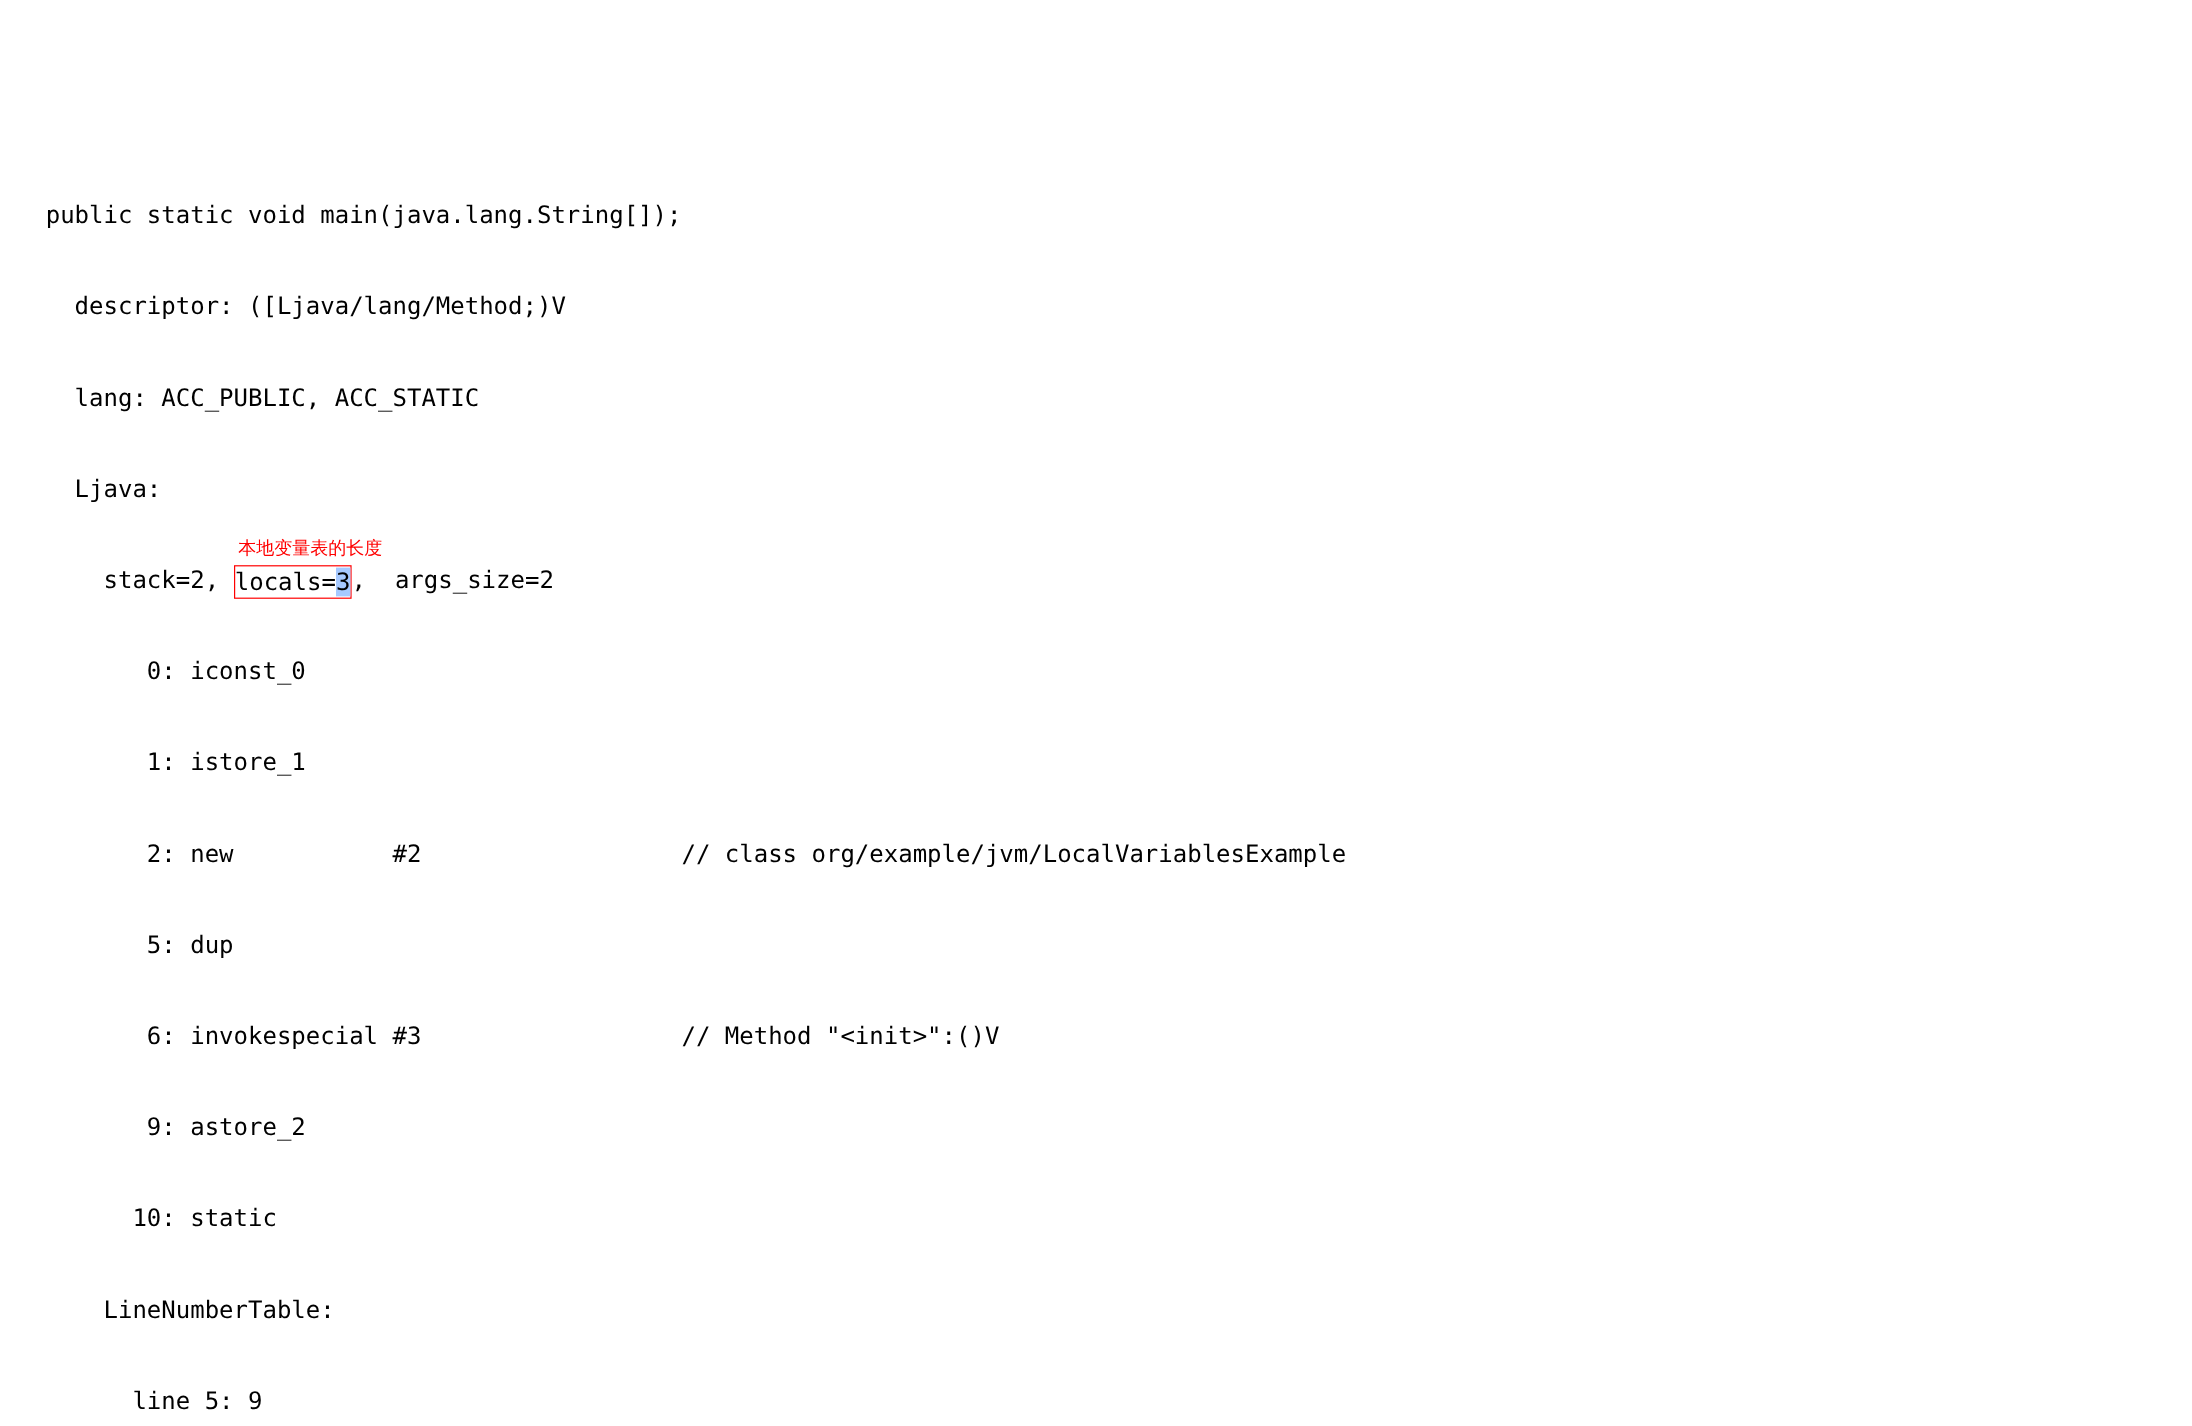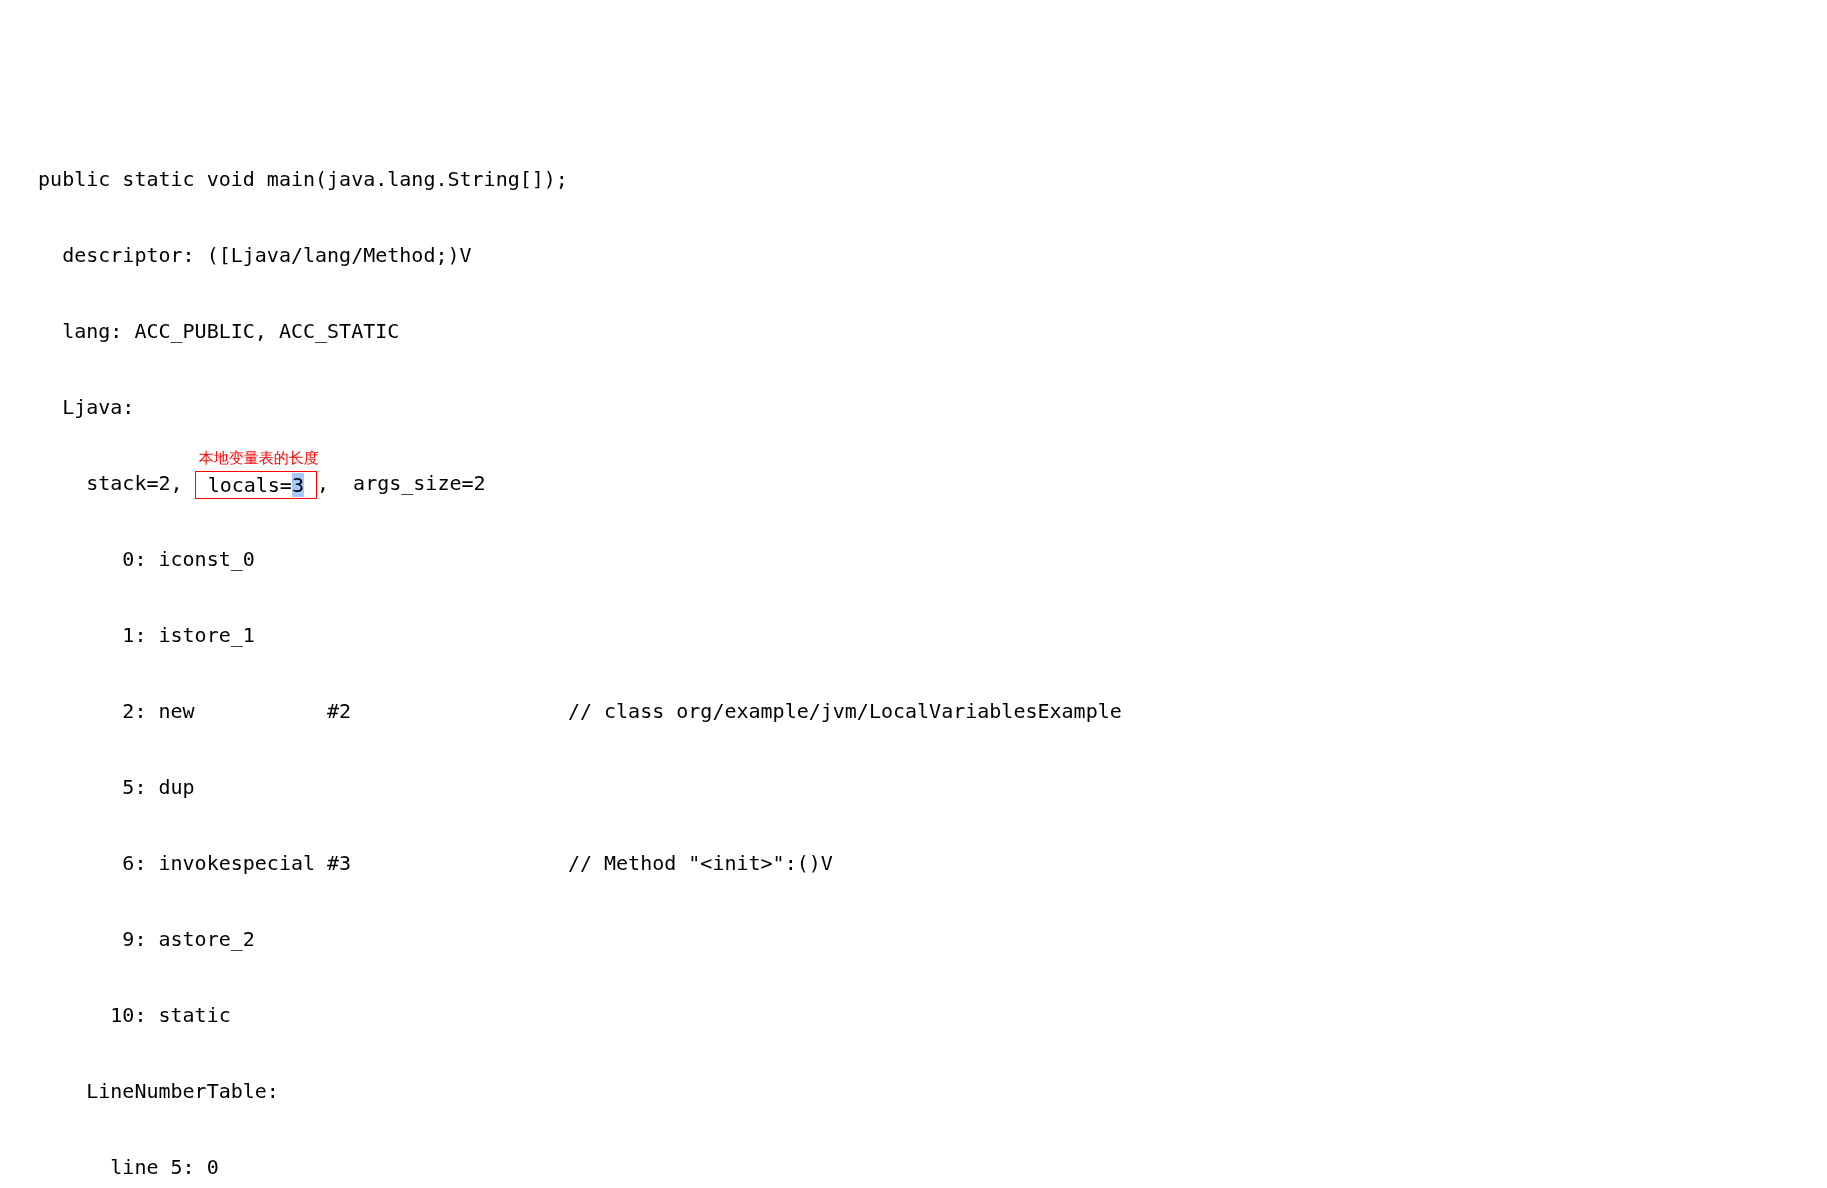--- a/index.html
+++ b/index.html
@@ -15,21 +15,21 @@
   .line { display: block; }
   .annotation {
     color: #ff0000;
     font-family: "PingFang SC", "Microsoft YaHei", sans-serif;
     font-size: 15px;
     font-weight: 400;
     white-space: nowrap;
   }
   .box-inline {
     border: 1.5px solid #ff0000;
-    padding: 0 12px;
+    padding: 0 0;
     display: inline-block;
     line-height: 1.3;
     position: relative;
     top: 2px;
   }
   .sel {
     background: #a6c9ff;
   }
   .ann-top {
     position: absolute;
@@ -49,21 +49,21 @@
 <span class="line"><span>    Ljava:</span></span>
 <span class="line"><span>      stack=2, </span><span class="rel"><span class="box-inline"><span class="annotation ann-top">本地变量表的长度</span><span>locals=</span><span class="sel">3</span></span></span><span>,  args_size=2</span></span>
 <span class="line">         0: iconst_0</span>
 <span class="line">         1: istore_1</span>
 <span class="line">         2: new           #2                  // class org/example/jvm/LocalVariablesExample</span>
 <span class="line">         5: dup</span>
 <span class="line">         6: invokespecial #3                  // Method "&lt;init&gt;":()V</span>
 <span class="line">         9: astore_2</span>
 <span class="line">        10: static</span>
 <span class="line">      LineNumberTable:</span>
-<span class="line">        line 5: 0</span>
+<span class="line">        line 5: 9</span>
 
 
 
 
 
 
 
 
 
 </body></html>

